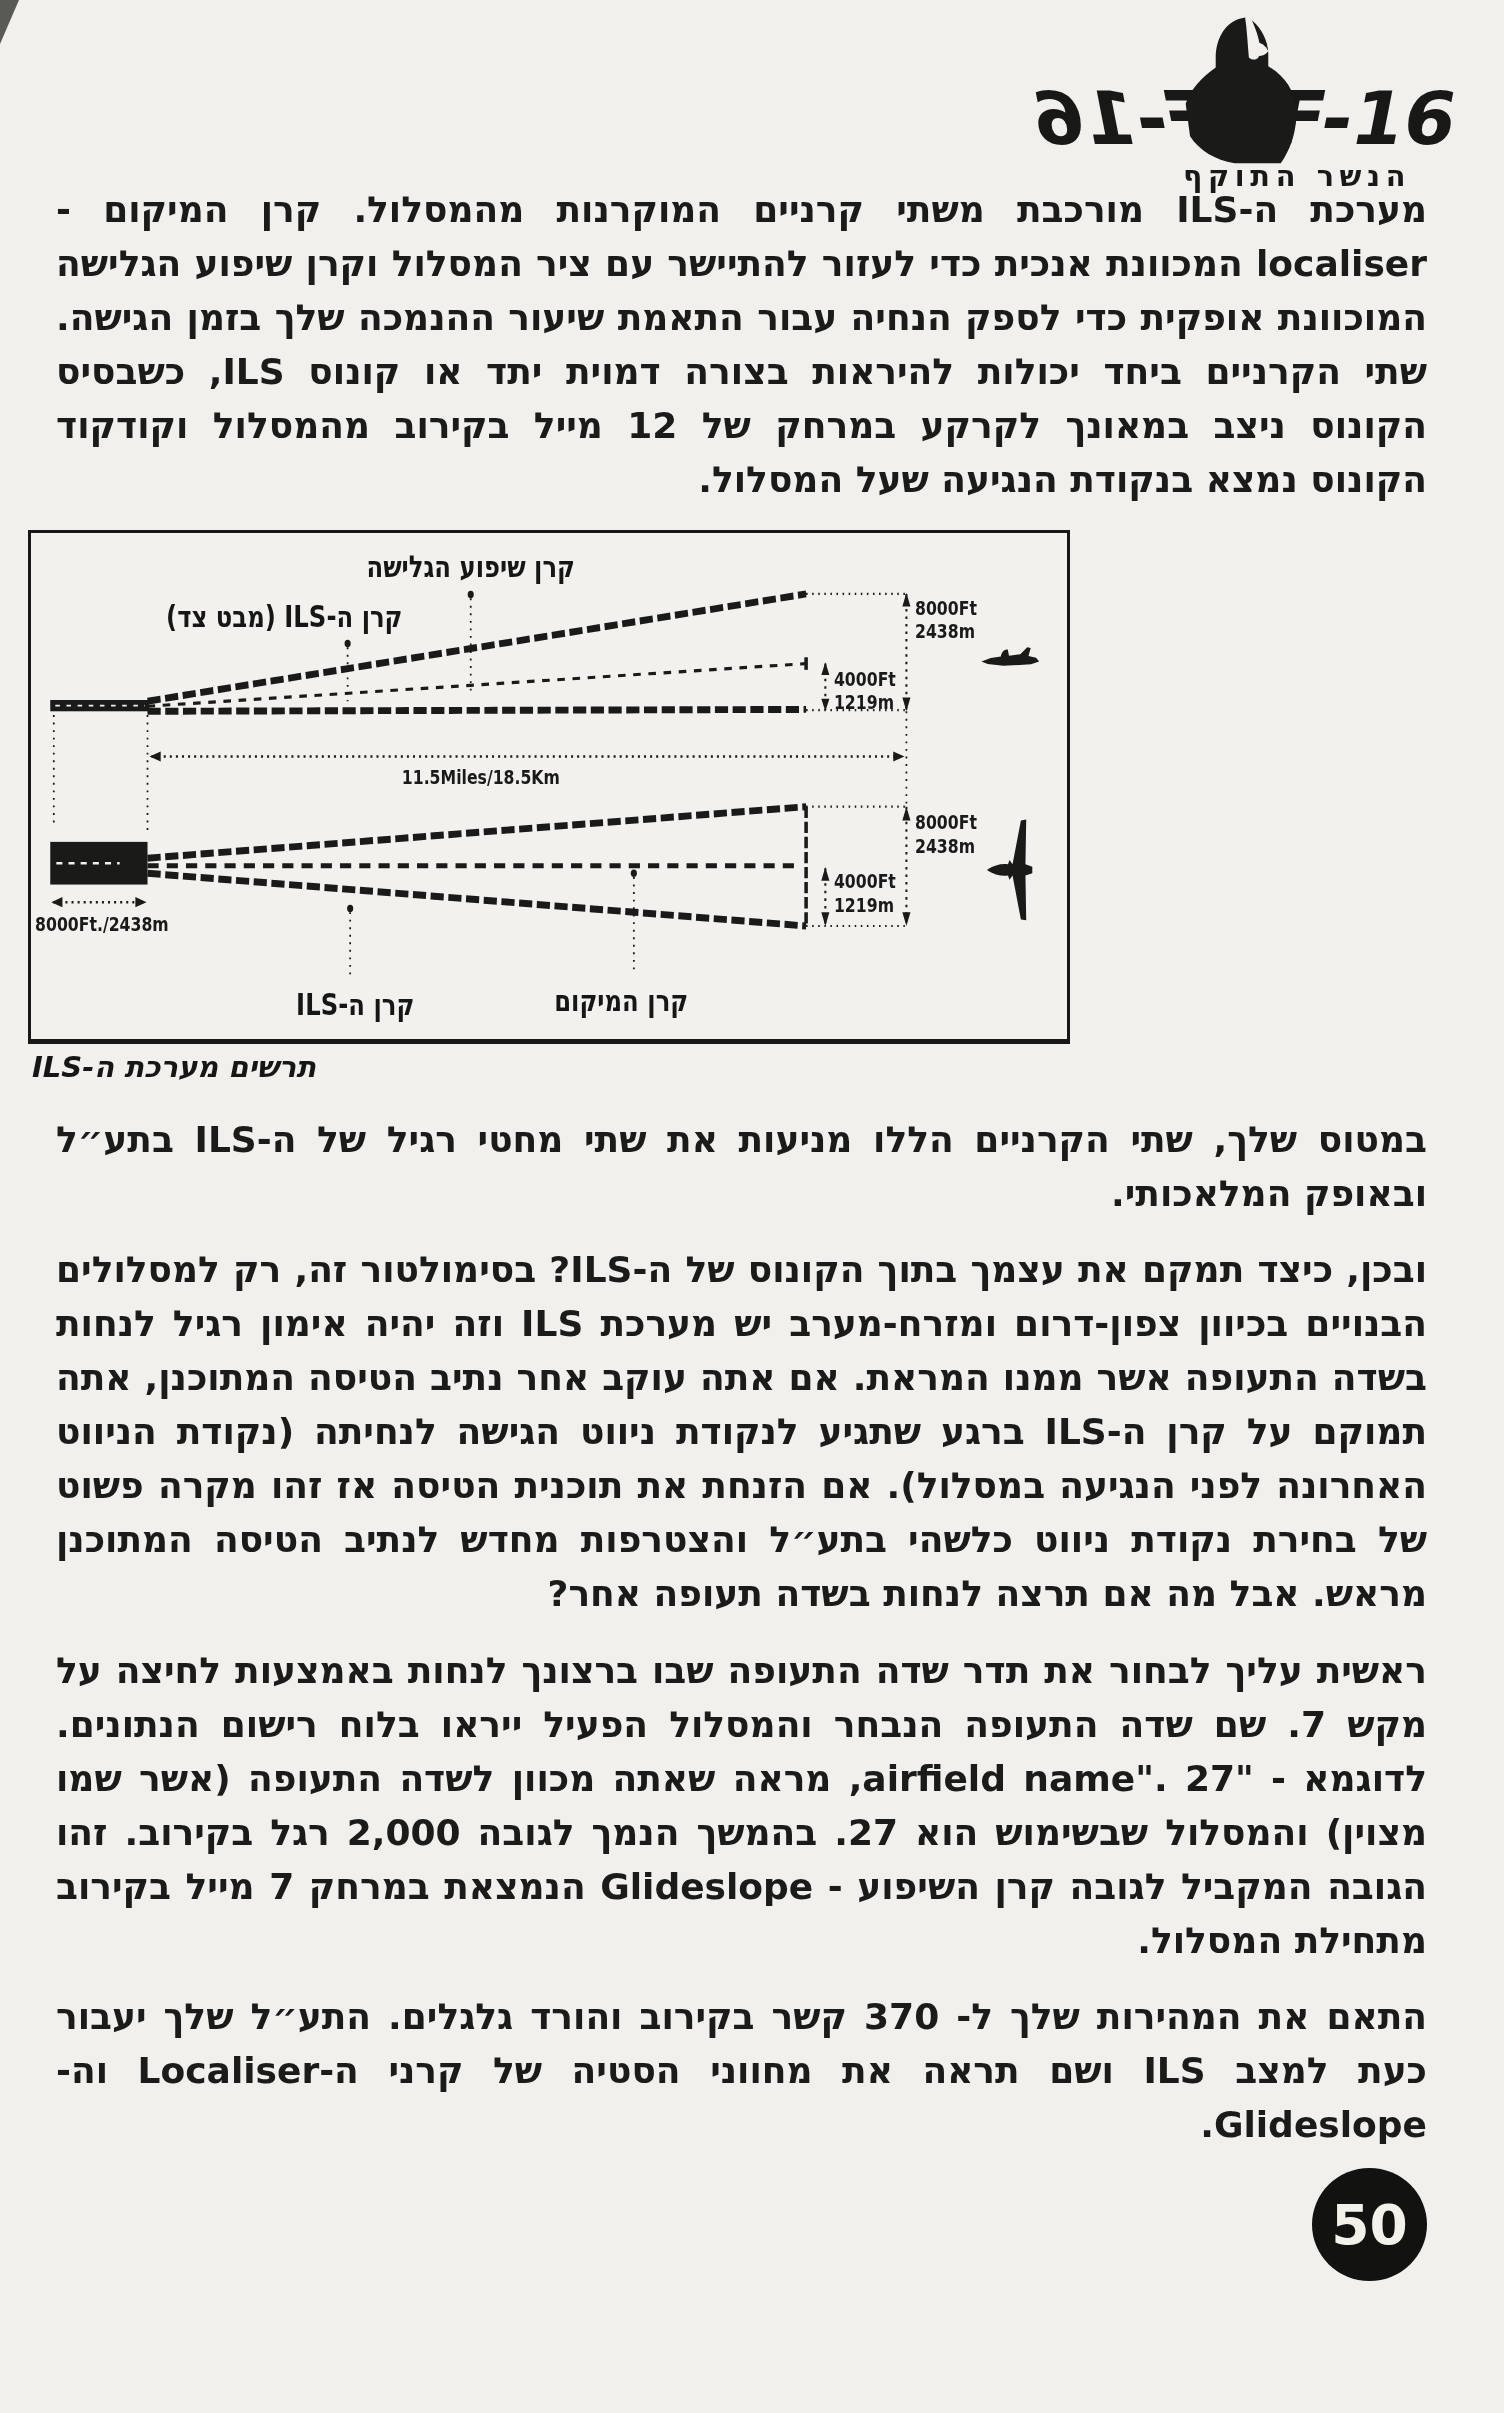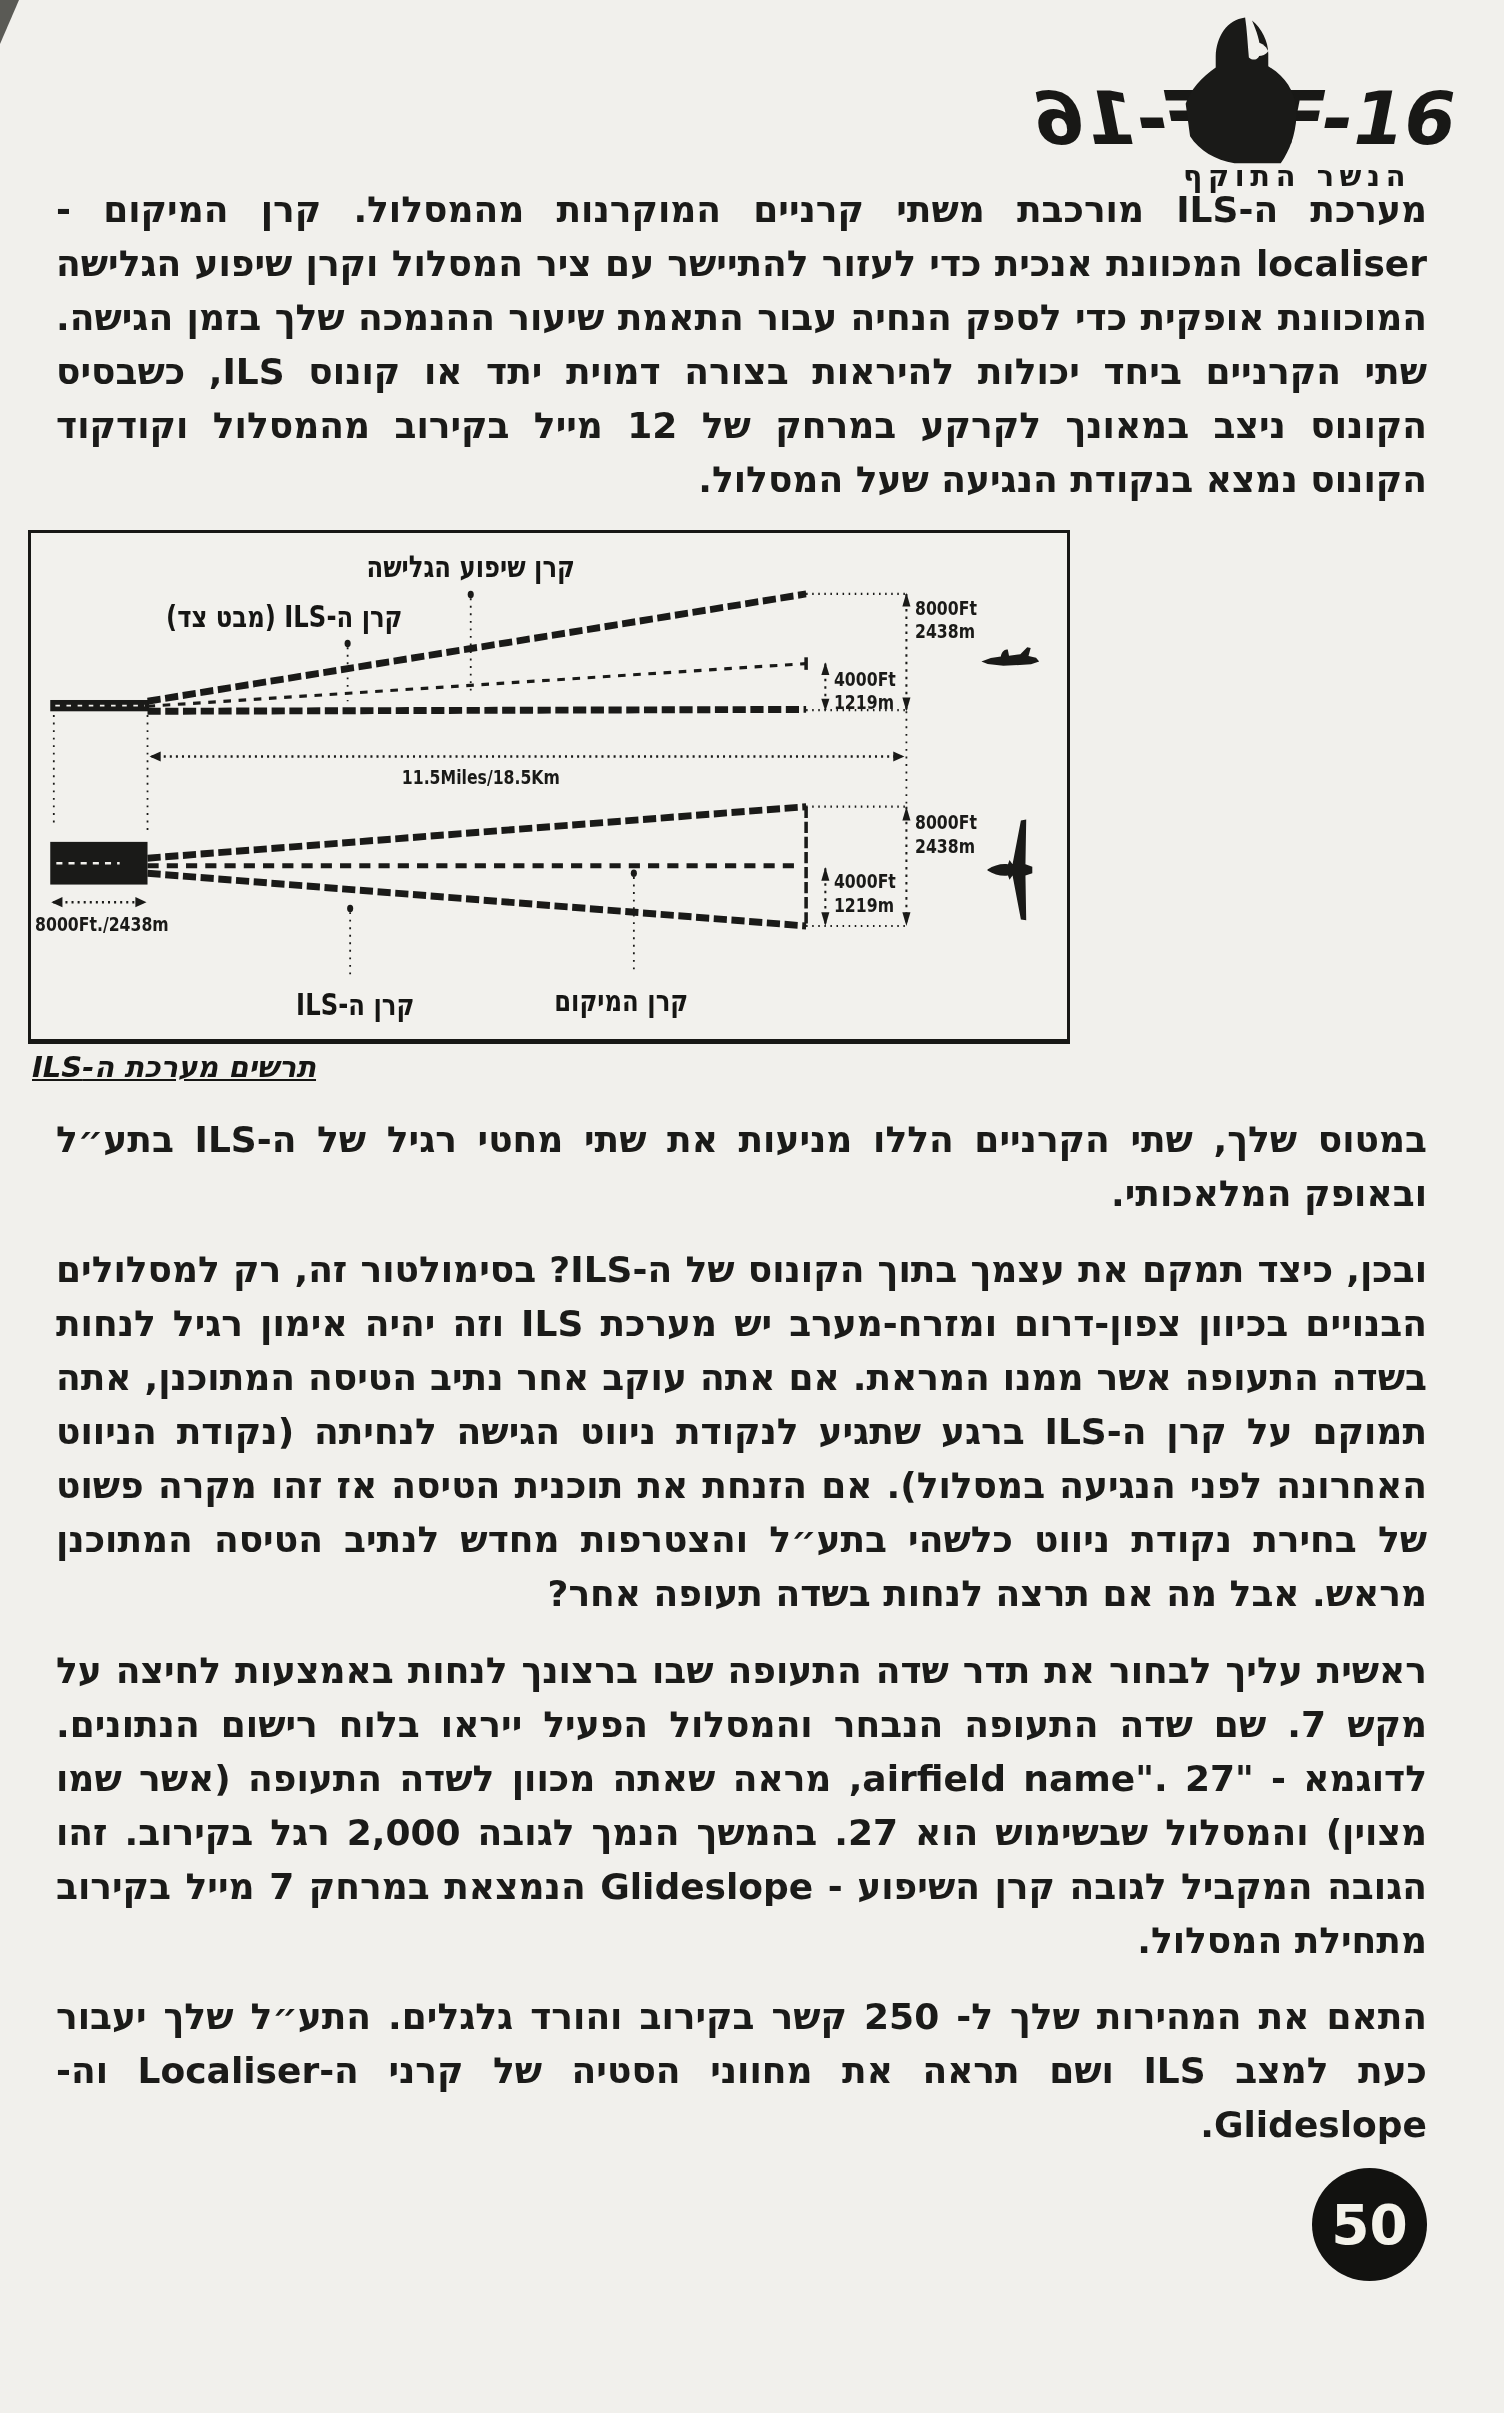--- a/index.html
+++ b/index.html
@@ -32,21 +32,21 @@
   }
   
   .figure{
     margin:11.3px 0 6.3px -28px; width:1042px; height:514px;
     border:3.1px solid #181816; border-bottom-width:5.6px; box-sizing:border-box;
     background:#f2f1ed;
   }
   .figure svg{width:100%; height:100%; display:block;}
   .caption{
     margin:3.8px 0 29px -24px; font-size:29px; font-weight:bold; font-style:italic;
-    text-align:left; color:#161614;text-decoration:underline;
+    text-align:left; color:#161614;
   }
   
   .ln-dot{stroke:#1a1a18; stroke-width:3.5; stroke-dasharray:3 9; fill:none;}
   .ln-dot2{stroke:#1a1a18; stroke-width:4; stroke-dasharray:4 8; fill:none;}
   .ln-beam{stroke:#1a1a18; stroke-width:11; stroke-dasharray:26 9; fill:none;}
   .ln-mid{stroke:#1a1a18; stroke-width:5; stroke-dasharray:15 15; fill:none;}
   .ln-mid2{stroke:#1a1a18; stroke-width:8; stroke-dasharray:22 16; fill:none;}
   .ln-solid{stroke:#1a1a18; stroke-width:7; fill:none;}
   .shape{fill:#1a1a18;}
   .t-dim{font-family:"DejaVu Sans",sans-serif; font-weight:bold; font-size:31px; fill:#1a1a18;}
@@ -171,20 +171,20 @@
           <text class="t-heb" x="1165" y="762" text-anchor="middle">קרן המיקום</text>
         </g>
       </svg>
     </figure>
 
     <div class="caption" dir="rtl">תרשים מערכת ה-ILS</div>
 
     <p class="body" dir="rtl">במטוס שלך, שתי הקרניים הללו מניעות את שתי מחטי רגיל של ה-ILS בתע״ל ובאופק המלאכותי.</p>
     <p class="body" dir="rtl">ובכן, כיצד תמקם את עצמך בתוך הקונוס של ה-ILS? בסימולטור זה, רק למסלולים הבנויים בכיוון צפון-דרום ומזרח-מערב יש מערכת ILS וזה יהיה אימון רגיל לנחות בשדה התעופה אשר ממנו המראת. אם אתה עוקב אחר נתיב הטיסה המתוכנן, אתה תמוקם על קרן ה-ILS ברגע שתגיע לנקודת ניווט הגישה לנחיתה (נקודת הניווט האחרונה לפני הנגיעה במסלול). אם הזנחת את תוכנית הטיסה אז זהו מקרה פשוט של בחירת נקודת ניווט כלשהי בתע״ל והצטרפות מחדש לנתיב הטיסה המתוכנן מראש. אבל מה אם תרצה לנחות בשדה תעופה אחר?</p>
     <p class="body" dir="rtl">ראשית עליך לבחור את תדר שדה התעופה שבו ברצונך לנחות באמצעות לחיצה על מקש 7. שם שדה התעופה הנבחר והמסלול הפעיל ייראו בלוח רישום הנתונים. לדוגמא - "airfield name". 27, מראה שאתה מכוון לשדה התעופה (אשר שמו מצוין) והמסלול שבשימוש הוא 27. בהמשך הנמך לגובה 2,000 רגל בקירוב. זהו הגובה המקביל לגובה קרן השיפוע - Glideslope הנמצאת במרחק 7 מייל בקירוב מתחילת המסלול.</p>
-    <p class="body" dir="rtl">התאם את המהירות שלך ל- 250 קשר בקירוב והורד גלגלים. התע״ל שלך יעבור כעת למצב ILS ושם תראה את מחווני הסטיה של קרני ה-Localiser וה-Glideslope.</p>
+    <p class="body" dir="rtl">התאם את המהירות שלך ל- 370 קשר בקירוב והורד גלגלים. התע״ל שלך יעבור כעת למצב ILS ושם תראה את מחווני הסטיה של קרני ה-Localiser וה-Glideslope.</p>
   </div>
 
   <div class="page-badge">
     <span>50</span>
   </div>
 </div>
 
 
 </body></html>

